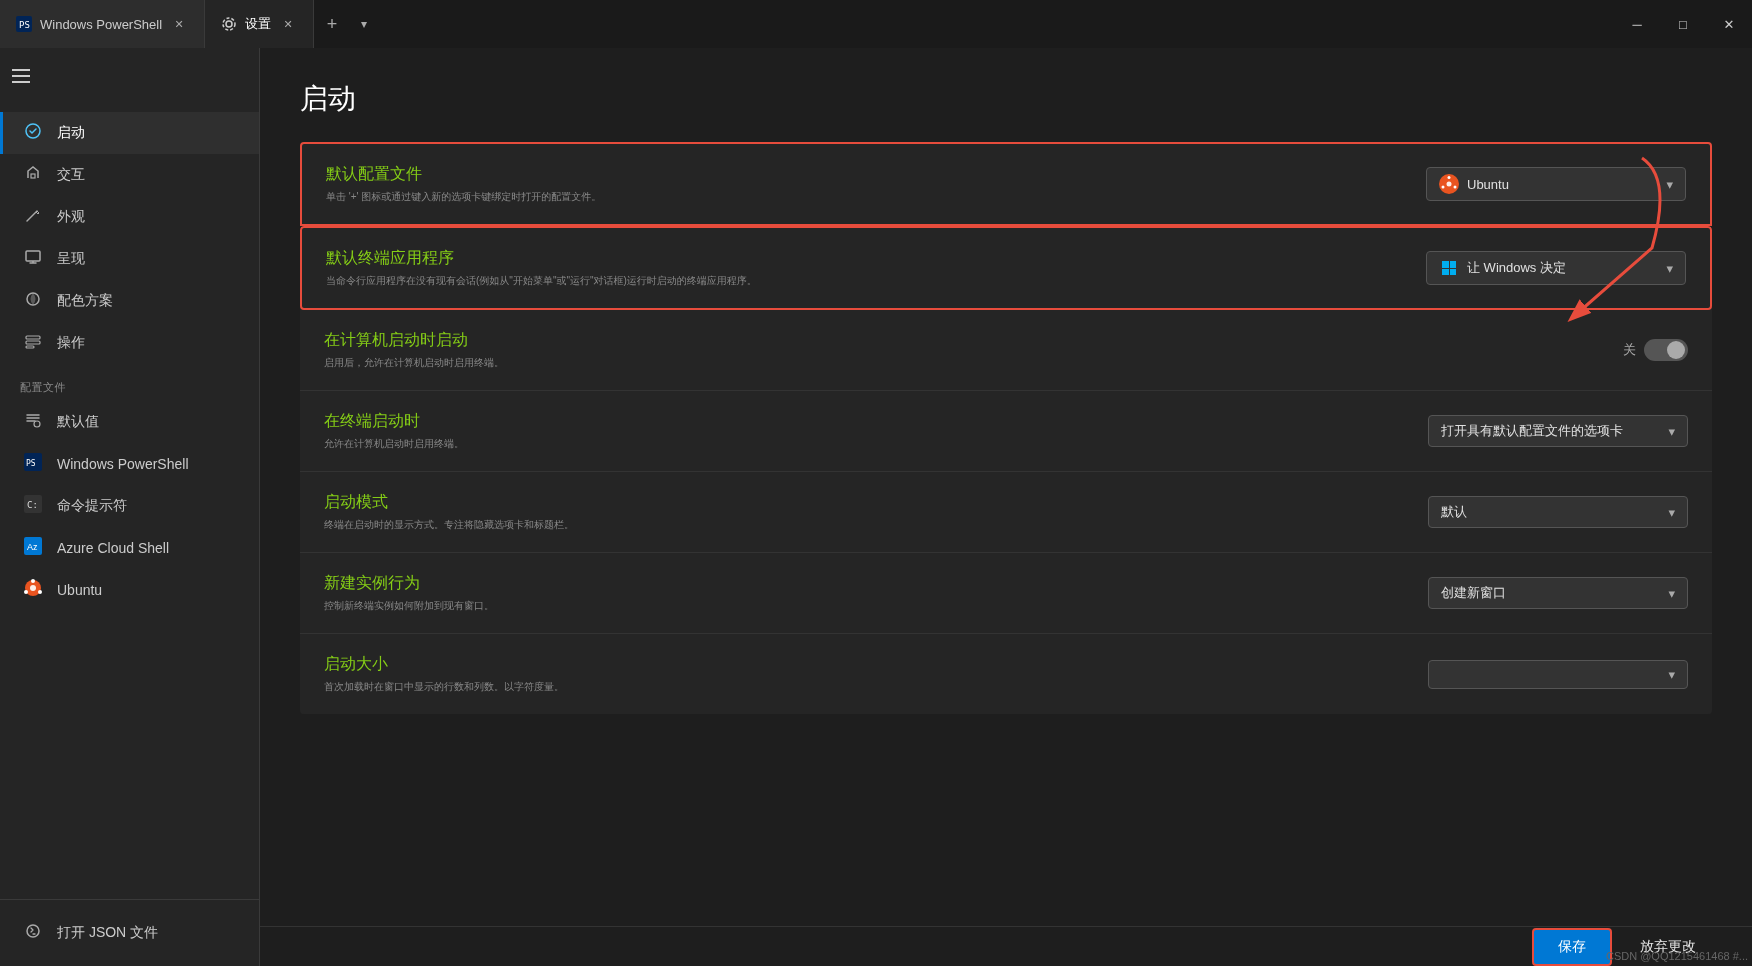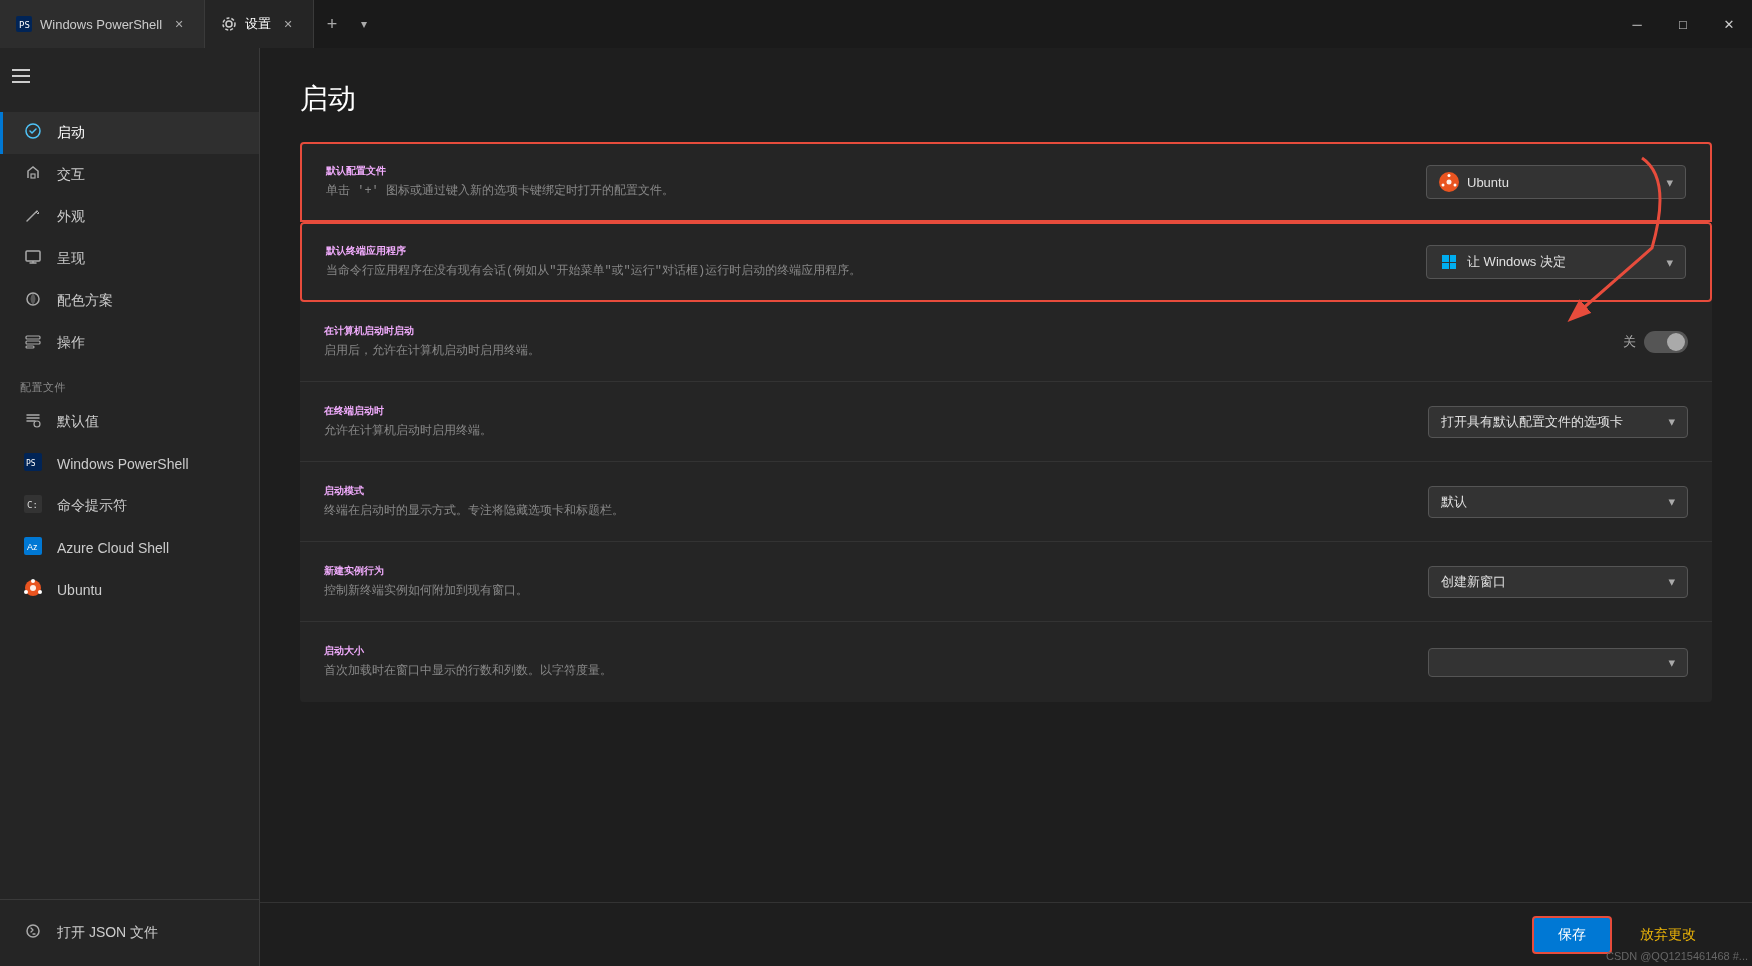--- a/index.html
+++ b/index.html
@@ -191,30 +191,29 @@
     }
     .settings-section-first {
       border: 2px solid #e74c3c !important;
       border-radius: 4px;
     }
     .section-text {
       flex: 1;
       padding-right: 40px;
     }
     .section-title {
+      font-size: 16px;
+      color: #84cc16;
+      margin-bottom: 4px;
+      font-weight: 400;
+    }
+    .section-desc {
       font-size: 10px;
-      color: #f0abfc;
-      margin-bottom: 4px;
-      font-weight: 700;
-    }
-    .section-desc {
-      font-size: 12px;
       color: #888;
       line-height: 1.5;
-      font-family: Liberation Mono, monospace;
     }
     .section-control {
       flex-shrink: 0;
       min-width: 280px;
       display: flex;
       justify-content: flex-end;
     }
 
     
     .dropdown {
@@ -287,42 +286,42 @@
       border-radius: 4px;
       overflow: hidden;
     }
 
     
     .bottom-bar {
       position: absolute;
       bottom: 0;
       right: 0;
       left: 260px;
-      height: 64px;
+      height: 40px;
       background: #1e1e1e;
       border-top: 1px solid #333;
       display: flex;
       align-items: center;
       justify-content: flex-end;
       padding: 0 40px;
       gap: 12px;
     }
     .btn-save {
       background: #0078d4;
       color: #fff;
       border: 2px solid #e74c3c;
       border-radius: 4px;
       padding: 8px 24px;
       font-size: 14px;
       cursor: pointer;
       font-family: inherit;
     }
     .btn-discard {
       background: transparent;
-      color: #eab308;
+      color: #e5e5e5;
       border: none;
       padding: 8px 16px;
       font-size: 14px;
       cursor: pointer;
       font-family: inherit;
     }
 
     
     .watermark {
       position: absolute;

